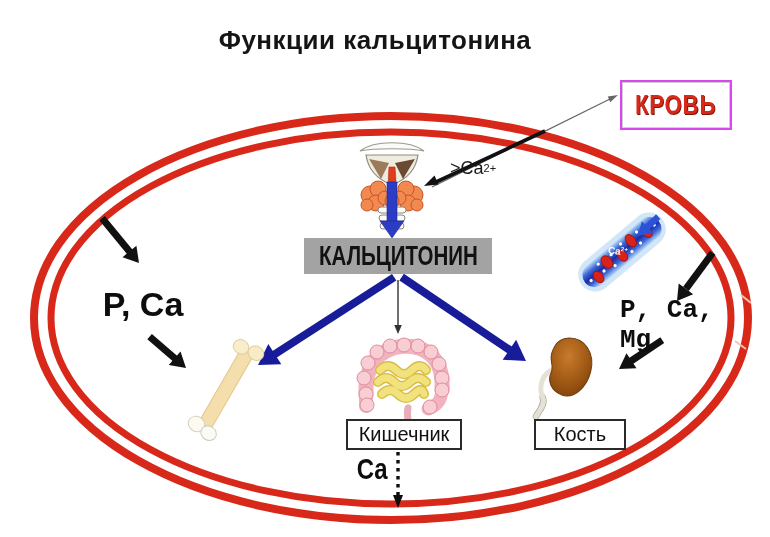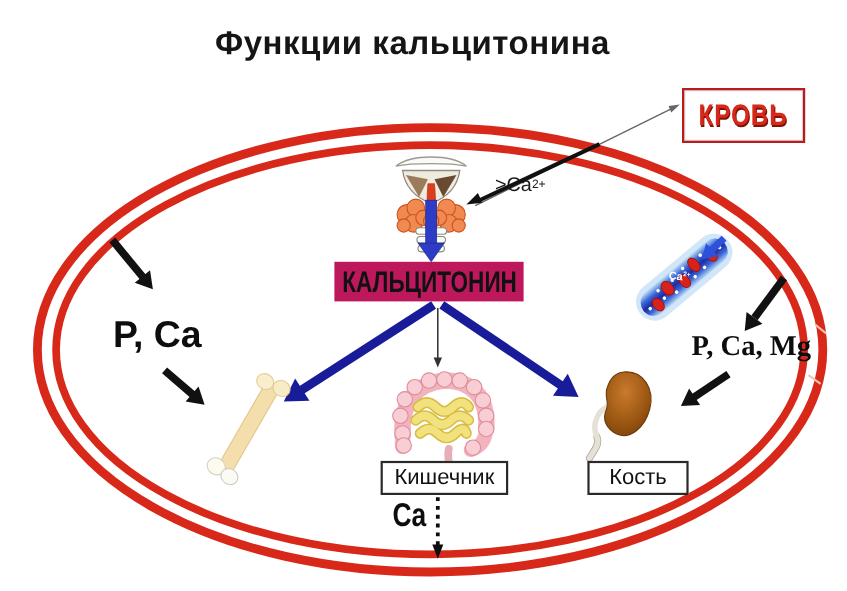--- a/index.html
+++ b/index.html
@@ -4,50 +4,50 @@
 <style>
   html,body{margin:0;padding:0;background:#ffffff;}
   #stage{
     position:relative;width:770px;height:537px;background:#ffffff;
     font-family:"Liberation Sans",sans-serif;overflow:hidden;
   }
   #diagram-svg{position:absolute;left:0;top:0;}
   .abs{position:absolute;display:flex;align-items:center;justify-content:center;}
   .page-title{
     left:0;top:20px;width:750px;height:40px;
-    font-size:30px;font-weight:bold;color:#151515;letter-spacing:0.5px;
+    font-size:26px;font-weight:bold;color:#151515;letter-spacing:0.5px;
   }
   .blood-box{
     left:620px;top:80px;width:108px;height:46px;background:#ffffff;
-    border:2px solid #b91c1c;box-shadow:0 0 0 1px #cfcfcf inset;
+    border:2px solid #d946ef;box-shadow:0 0 0 1px #cfcfcf inset;
   }
   .blood-box span{
     display:inline-block;transform:scaleX(0.82);
     font-size:27px;font-weight:bold;color:#d8281a;
     text-shadow:1px 1px 0 #7d1407;letter-spacing:1px;
   }
   .hormone-box{
-    left:304px;top:238px;width:172px;height:36px;background:#be185d;justify-content:center;
+    left:304px;top:238px;width:188px;height:36px;background:#a3a3a3;justify-content:center;
   }
   .hormone-box span{
     display:inline-block;transform:scaleX(0.76);
     font-size:27px;font-weight:bold;color:#111;letter-spacing:0px;
   }
   .stimulus-label{
     left:450px;top:156px;width:70px;height:24px;
     font-size:18px;color:#1a1a1a;justify-content:flex-start;text-align:center;
   }
   .stimulus-label sup{font-size:11px;line-height:0;}
   .flow-left{
     left:98px;top:286px;width:90px;height:36px;
     font-size:34px;font-weight:bold;color:#0d0d0d;
   }
   .flow-right{
-    left:620px;top:298px;width:126px;height:34px;
-    font-family:Liberation Serif, serif;
+    left:620px;top:308px;width:126px;height:34px;
+    font-family:Liberation Mono, monospace;
     font-size:26px;font-weight:bold;color:#0d0d0d;
   }
   .organ-label{
     background:#ffffff;border:2px solid #2a2a2a;
     font-size:20px;color:#111;
   }
   .label-bone{left:220px;top:404px;width:68px;height:26px;}
   .label-intestine{left:346px;top:419px;width:112px;height:27px;text-align:center;}
   .label-kidney{left:534px;top:419px;width:88px;height:27px;}
   .excretion-label{

